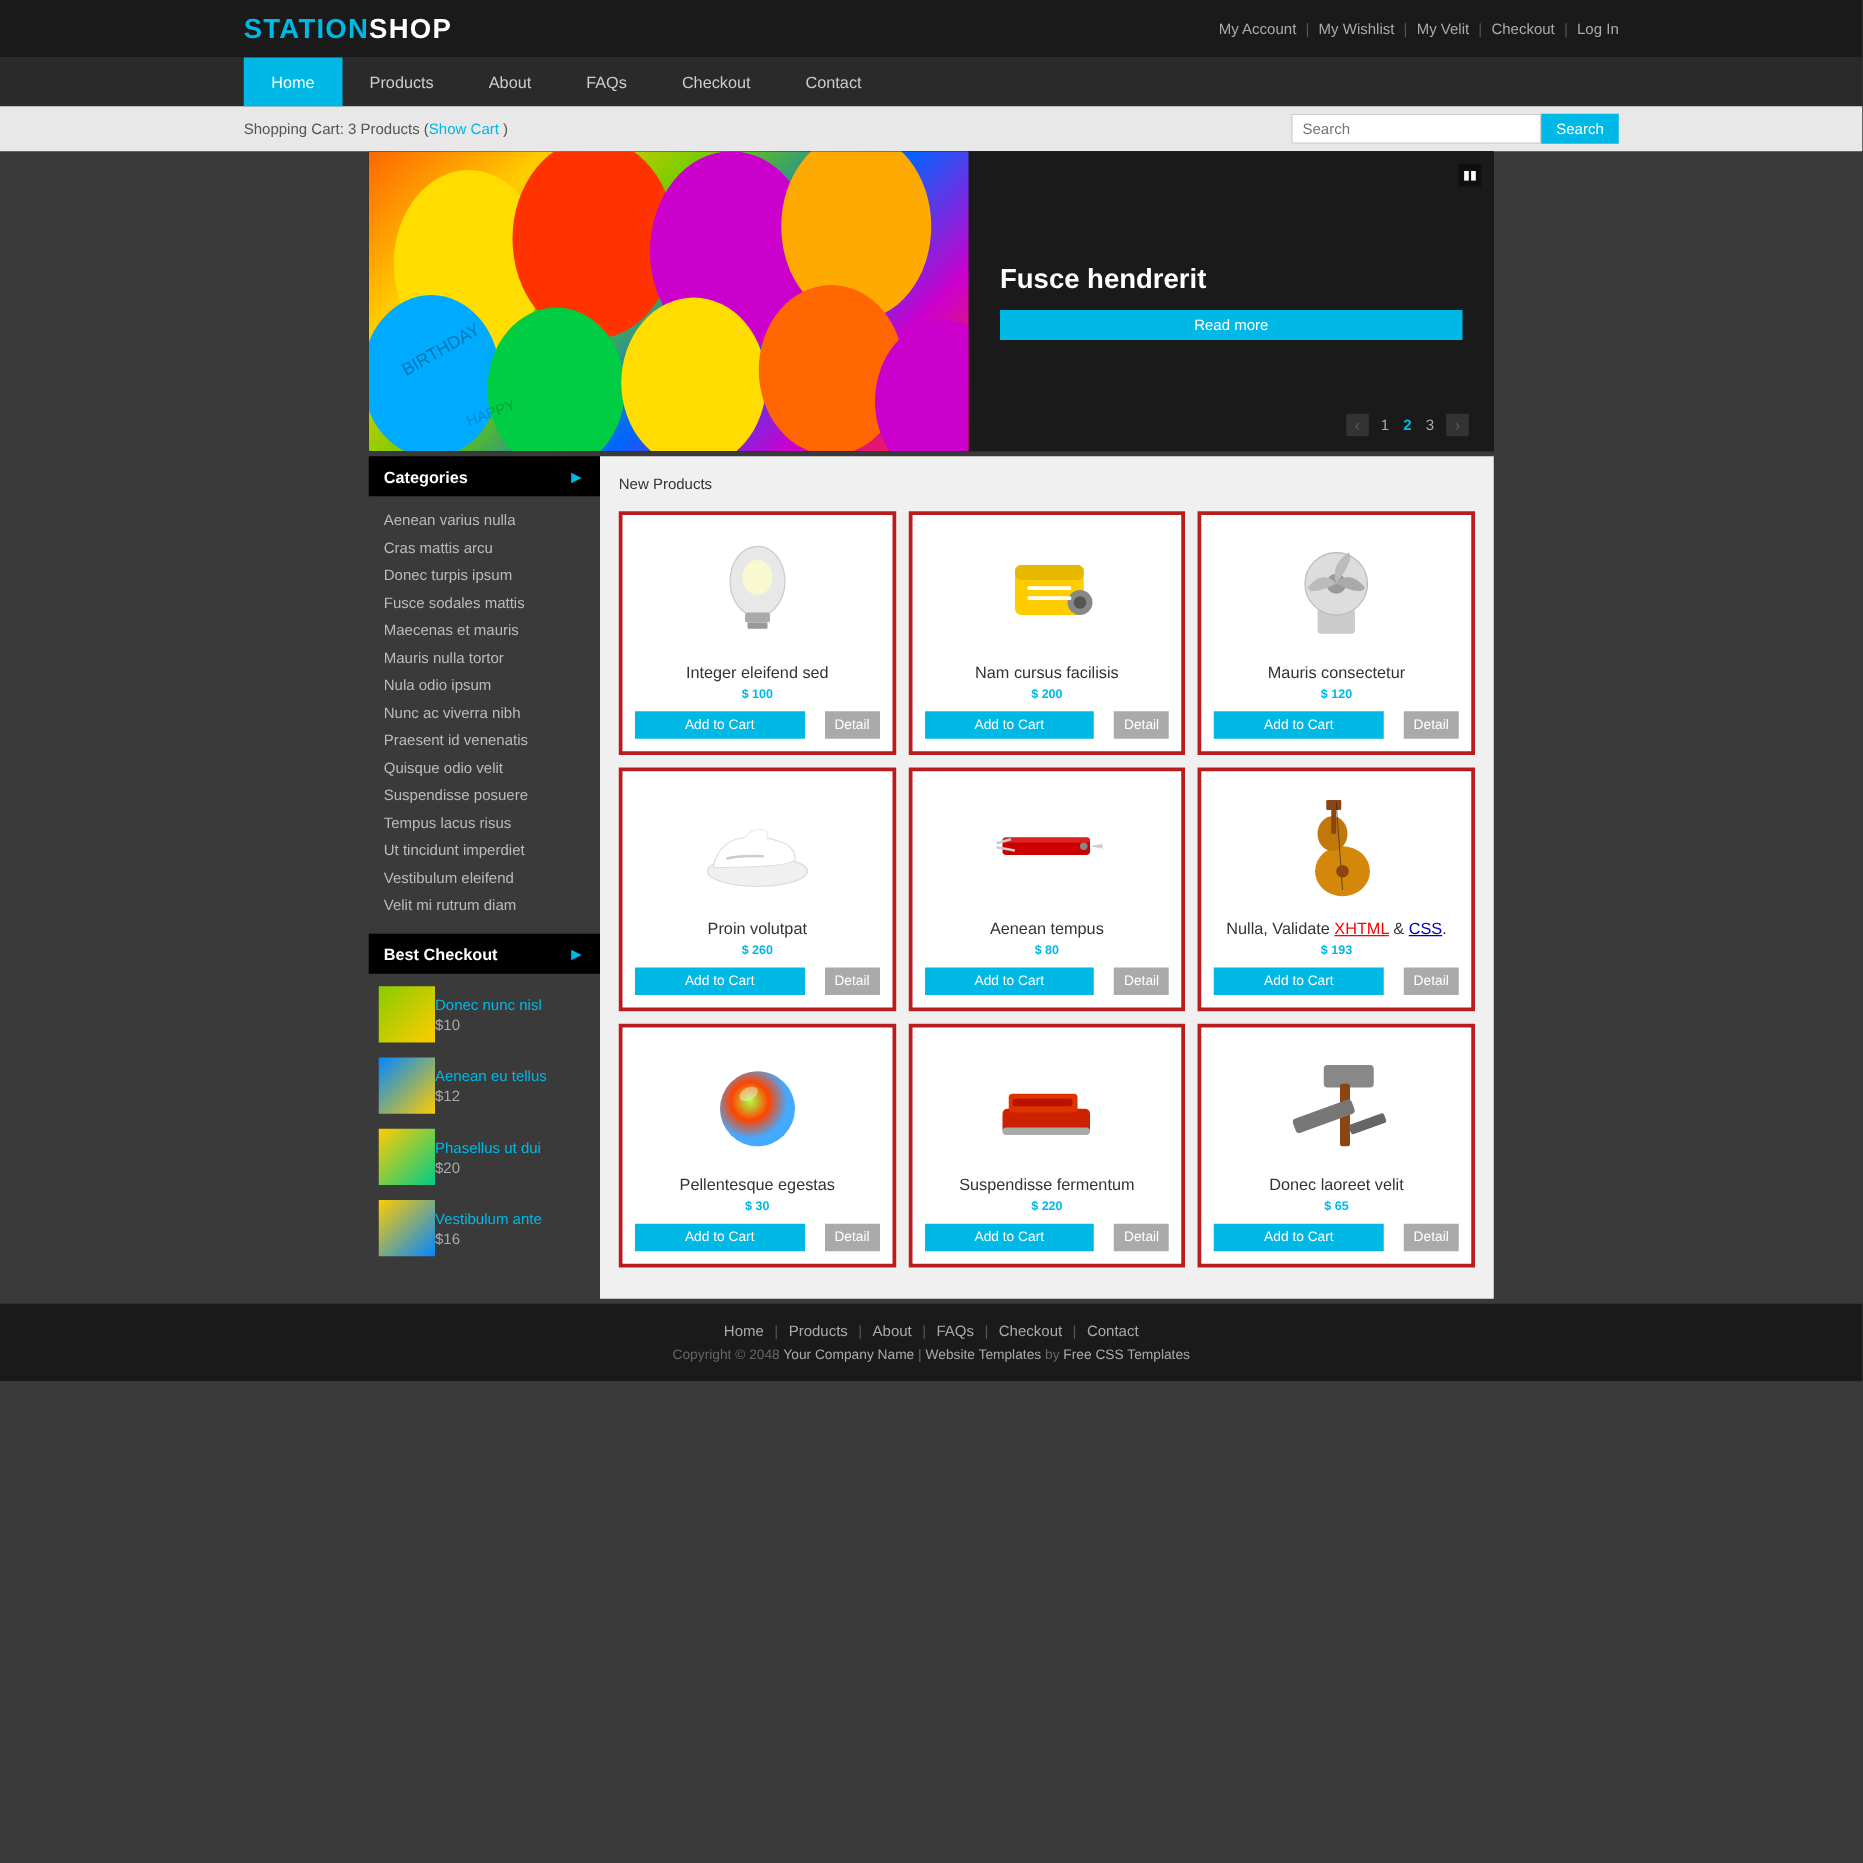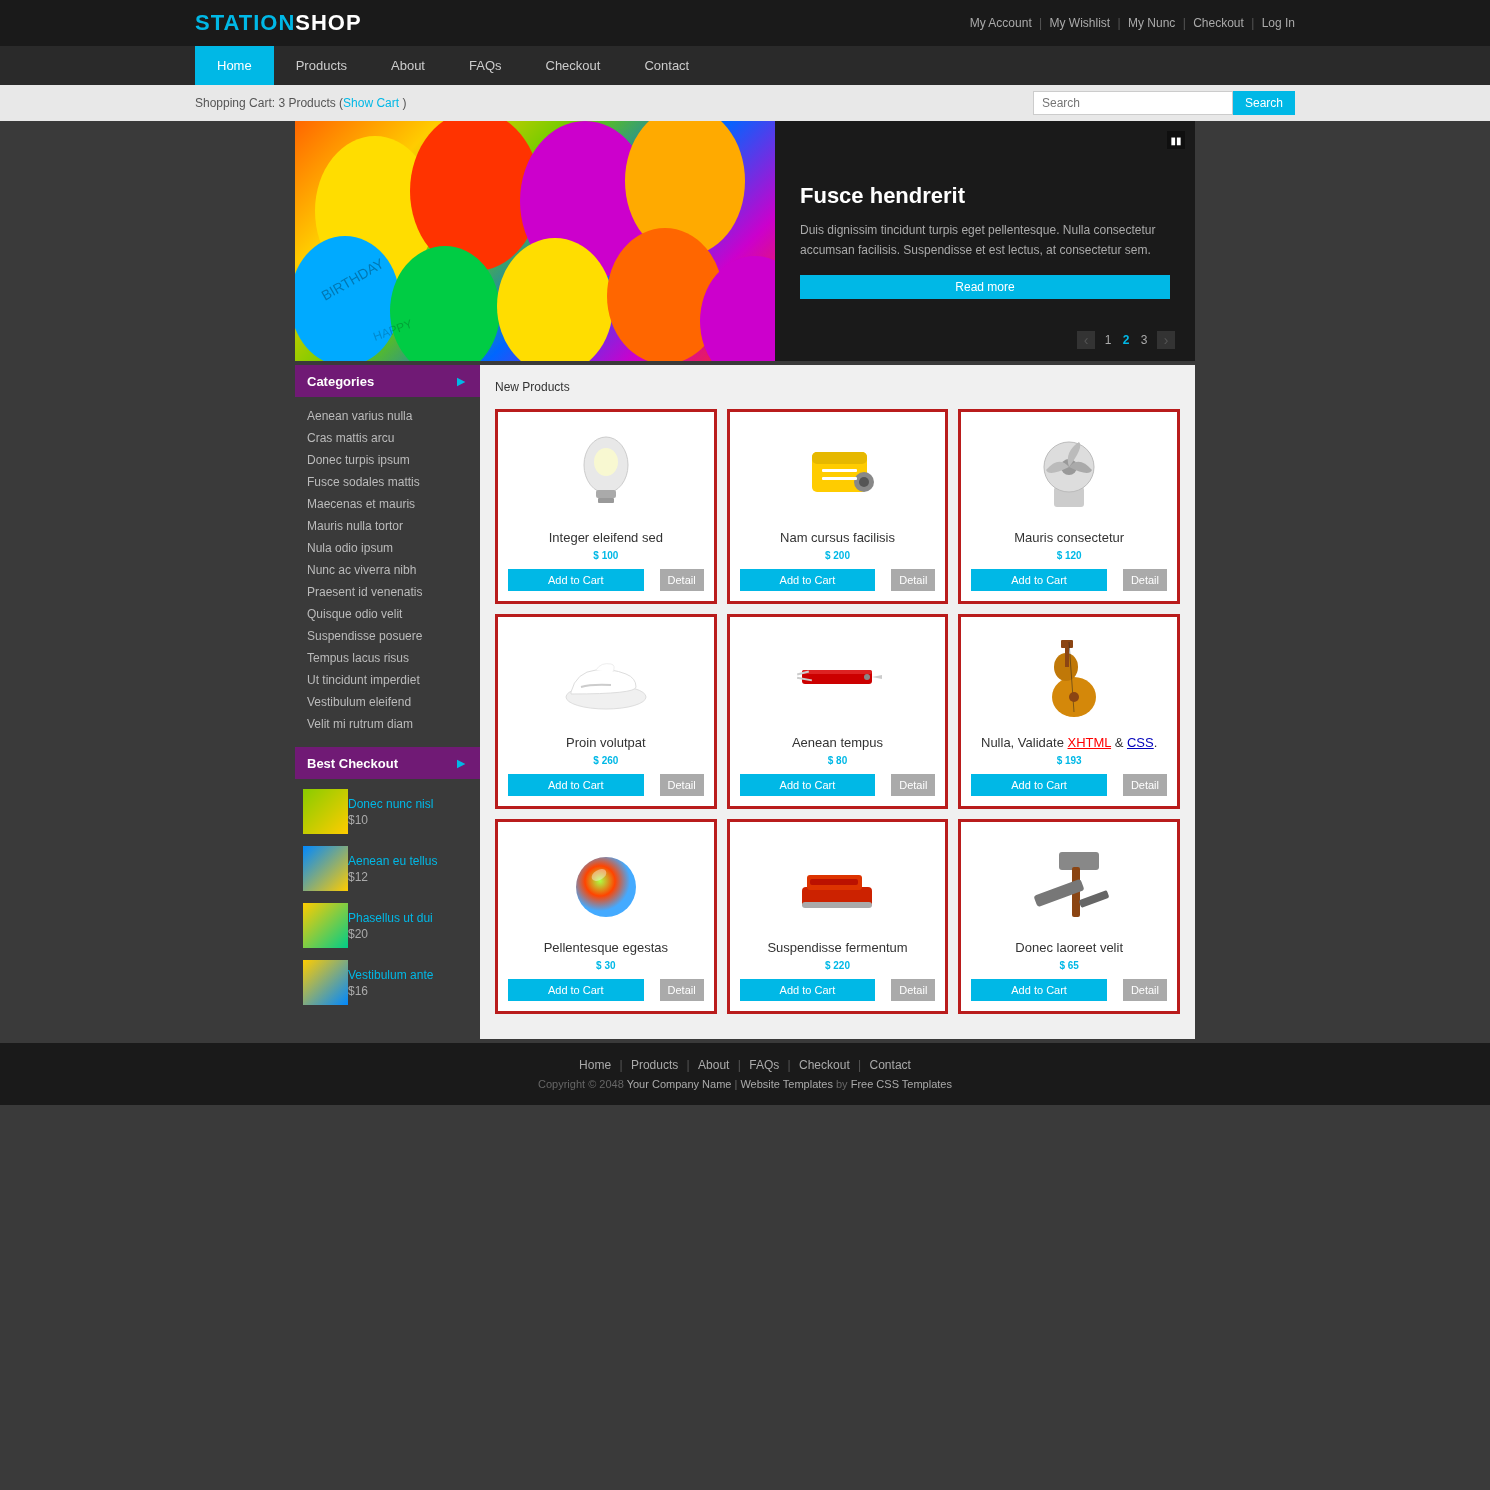--- a/index.html
+++ b/index.html
@@ -42,21 +42,21 @@
     #slider-nav .dots { display: flex; gap: 4px; align-items: center; }
     #slider-nav .dot { width: 14px; height: 14px; display: flex; align-items: center; justify-content: center; color: #aaa; font-size: 12px; cursor: pointer; }
     #slider-nav .dot.active { color: #00b8e6; font-weight: bold; }
 
     
     #content-wrapper { display: flex; gap: 0; margin-top: 4px; }
 
     
     #sidebar { width: 185px; flex-shrink: 0; }
     .sidebar-box { background: #3a3a3a; margin-bottom: 4px; }
-    .sidebar-header { background: #701a75; color: #fff; padding: 8px 12px; font-size: 13px; font-weight: bold; display: flex; justify-content: space-between; align-items: center; }
+    .sidebar-header { background: #000000; color: #fff; padding: 8px 12px; font-size: 13px; font-weight: bold; display: flex; justify-content: space-between; align-items: center; }
     .sidebar-header .arrow-icon { color: #00b8e6; font-size: 14px; }
     .sidebar-categories ul { list-style: none; padding: 8px 0; }
     .sidebar-categories ul li a { display: block; padding: 4px 12px; color: #bbb; text-decoration: none; font-size: 12px; }
 
     .bestsellers-list { padding: 10px 8px; }
     .bestseller-item { display: flex; align-items: center; gap: 0; margin-bottom: 12px; }
     .bestseller-thumb { width: 45px; height: 45px; flex-shrink: 0; }
     .bestseller-thumb .thumb-img { width: 45px; height: 45px; background: linear-gradient(135deg, #88cc00, #ffcc00, #0088ff); }
     .bestseller-info { font-size: 12px; }
     .bestseller-info a { color: #00b8e6; text-decoration: none; display: block; margin-bottom: 2px; font-size: 12px; }
@@ -94,21 +94,21 @@
 
 <div id="header">
   <div id="logo">
     <span>STATION</span><span style="color:#fff;">SHOP</span>
   </div>
   <div id="header-links">
     <a href="#">My Account</a>
     <span> | </span>
     <a href="#">My Wishlist</a>
     <span> | </span>
-    <a href="#">My Nunc</a>
+    <a href="#">My Velit</a>
     <span> | </span>
     <a href="#">Checkout</a>
     <span> | </span>
     <a href="#">Log In</a>
   </div>
 </div>
 
 <div id="nav">
   <ul>
     <li class="active">
@@ -159,21 +159,20 @@
         <ellipse cx="370" cy="175" rx="58" ry="68" fill="#ff6600"></ellipse>
         <ellipse cx="460" cy="200" rx="55" ry="65" fill="#cc00cc"></ellipse>
 
         <text x="30" y="180" font-size="14" fill="rgba(0,0,0,0.3)" transform="rotate(-30,30,180)">BIRTHDAY</text>
         <text x="80" y="220" font-size="12" fill="rgba(0,0,0,0.2)" transform="rotate(-20,80,220)">HAPPY</text>
       </svg>
     </div>
     <div id="slider-content">
       <div id="slider-pause">▮▮</div>
       <div id="slider-title">Fusce hendrerit</div>
-      <div id="slider-text">Duis dignissim tincidunt turpis eget pellentesque. Nulla consectetur accumsan facilisis. Suspendisse et est lectus, at consectetur sem.</div>
       <button id="slider-readmore">Read more</button>
       <div id="slider-nav">
         <div class="arrow">‹</div>
         <div class="dots">
           <span class="dot">1</span>
           <span class="dot active">2</span>
           <span class="dot">3</span>
         </div>
         <div class="arrow">›</div>
       </div>

